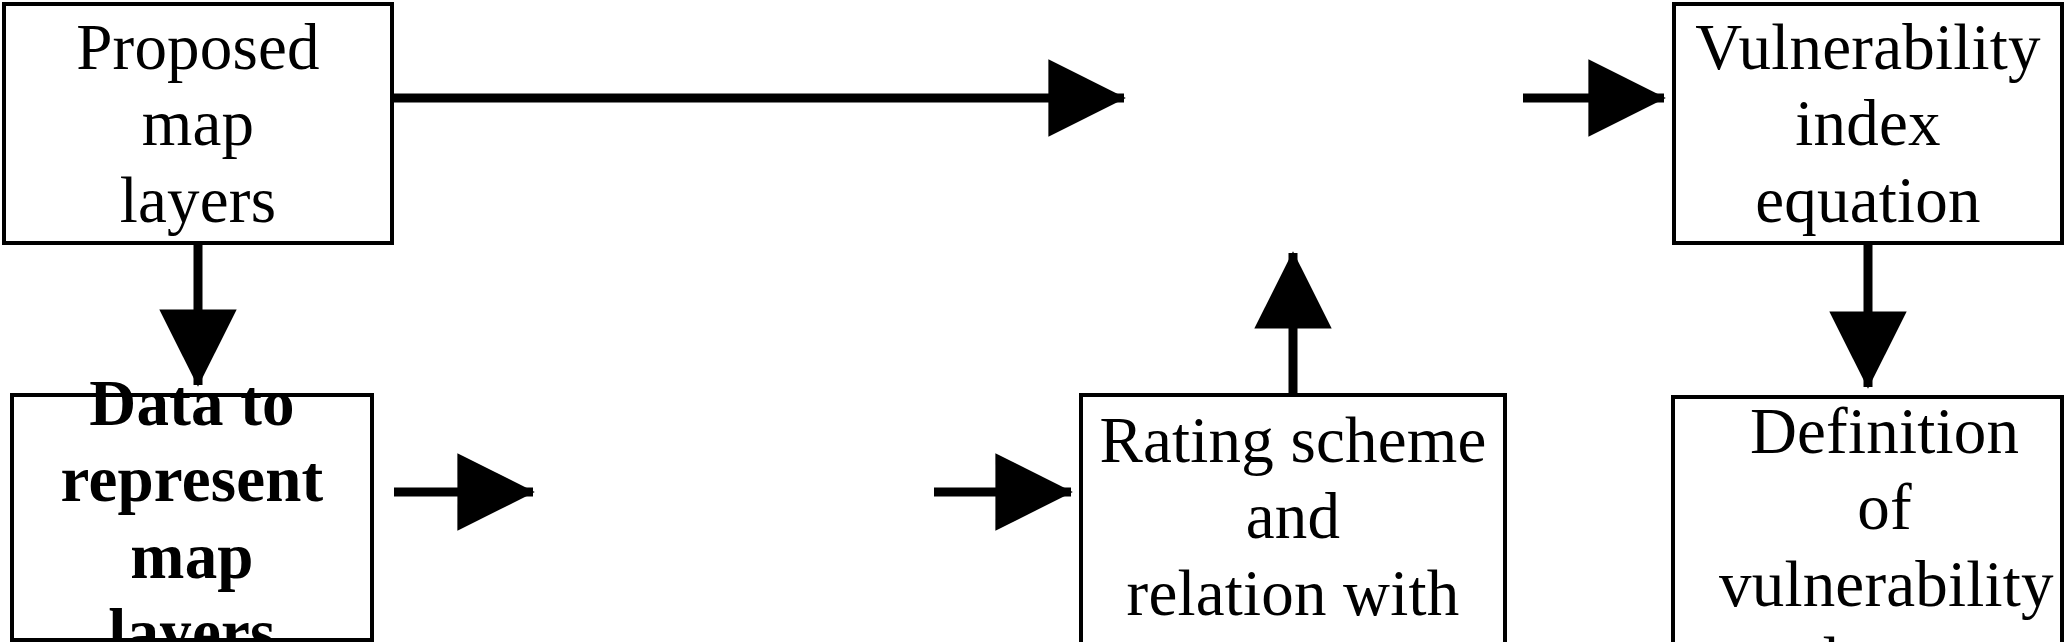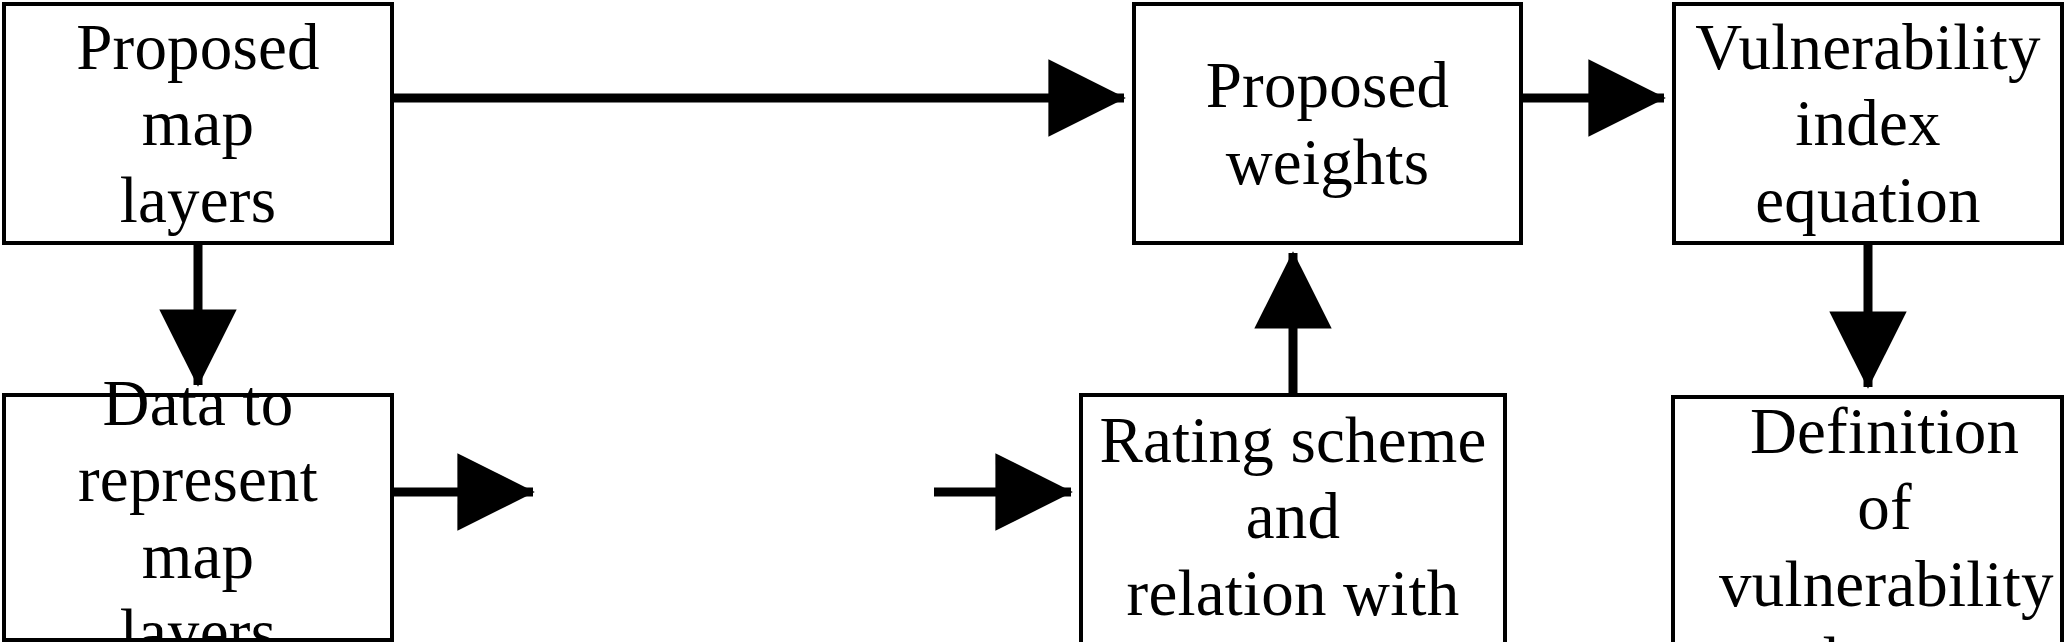--- a/index.html
+++ b/index.html
@@ -31,21 +31,21 @@
     padding: 0 10px;
   }
   .node-label {
     display: block;
     width: 100%;
   }
   
   #node-proposed-map-layers      { left: 2px;    top: 2px;   width: 392px; height: 243px; }
   #node-proposed-weights         { left: 1132px; top: 2px;   width: 391px; height: 243px; }
   #node-vulnerability-index-eq   { left: 1672px; top: 2px;   width: 392px; height: 243px; }
-  #node-data-represent-layers    { left: 2px;    top: 393px; width: 392px; height: 249px; }
+  #node-data-represent-layers    { left: 10px;    top: 393px; width: 364px; height: 249px; font-weight: bold; }
   #node-number-of-attributes     { left: 541px;  top: 393px; width: 393px; height: 244px; }
   #node-rating-scheme            { left: 1079px; top: 393px; width: 428px; height: 323px; align-items: center; }
   #node-definition-vuln-classes  { left: 1671px; top: 395px; width: 393px; height: 301px; padding-left: 44px; }
 
   
   #edges {
     position: absolute;
     left: 0;
     top: 0;
     width: 2067px;
@@ -77,23 +77,20 @@
 
     <line x1="1293" y1="393" x2="1293" y2="253" stroke="#000000" stroke-width="9" marker-end="url(#ah)"></line>
 
     <line x1="1868" y1="245" x2="1868" y2="387" stroke="#000000" stroke-width="9" marker-end="url(#ah)"></line>
   </svg>
 
   <div class="node" id="node-proposed-map-layers">
     <span class="node-label">Proposed map<br>layers</span>
   </div>
 
-  <div class="node" id="node-proposed-weights">
-    <span class="node-label">Proposed<br>weights</span>
-  </div>
 
   <div class="node" id="node-vulnerability-index-eq">
     <span class="node-label">Vulnerability<br>index equation</span>
   </div>
 
   <div class="node" id="node-data-represent-layers">
     <span class="node-label">Data to<br>represent map<br>layers</span>
   </div>
 
 

